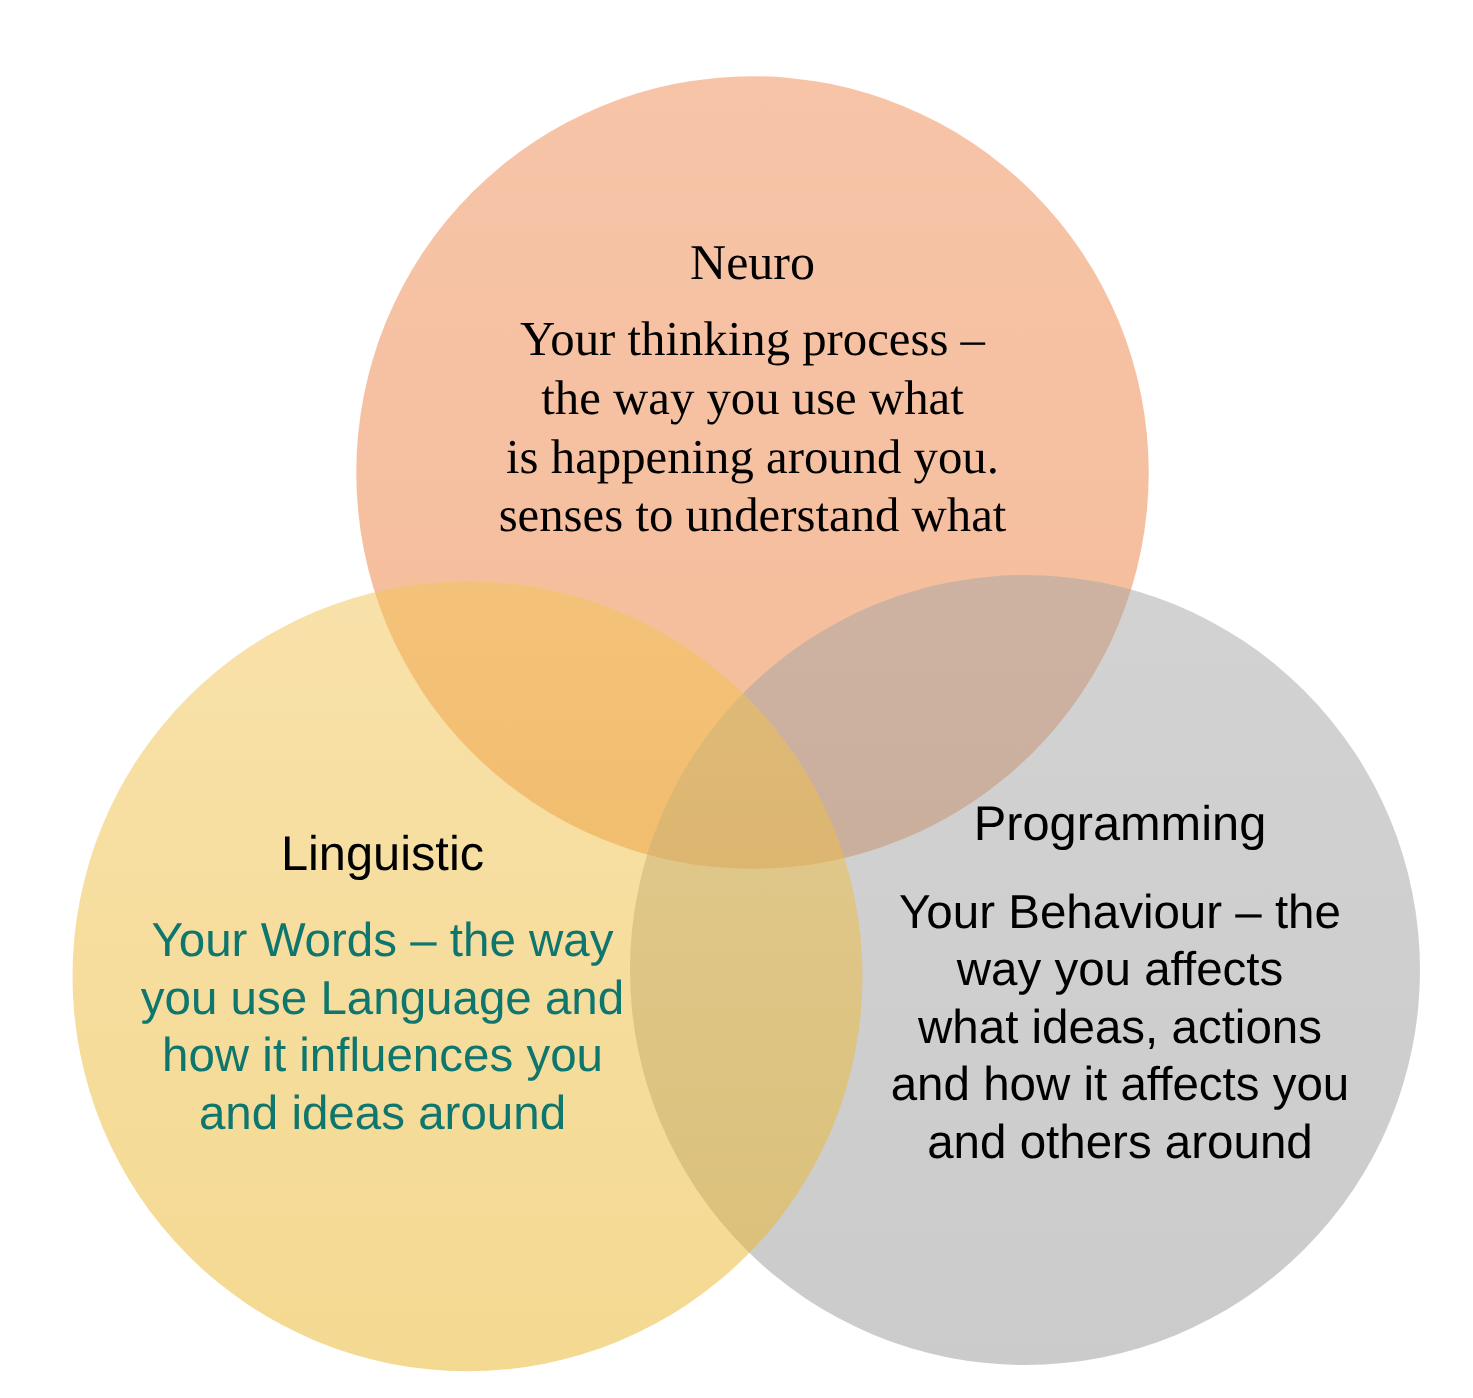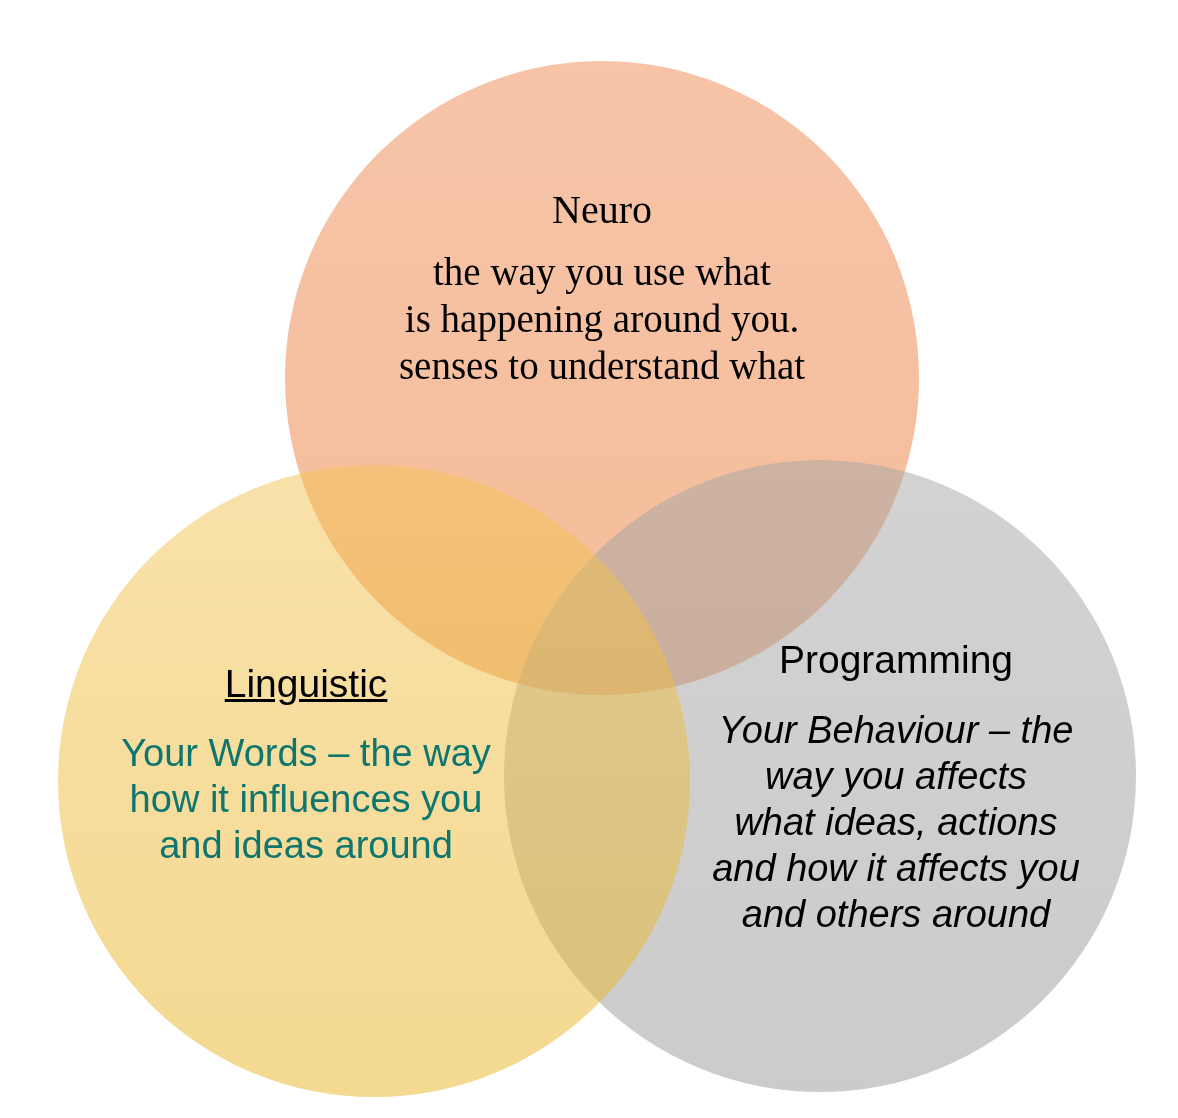--- a/index.html
+++ b/index.html
@@ -65,34 +65,36 @@
       </linearGradient>
     </defs>
 
     <circle cx="602" cy="350" r="317" fill="url(#gradNeuro)" fill-opacity="0.5"></circle>
     <circle cx="820" cy="748" r="316" fill="url(#gradProgramming)" fill-opacity="0.5"></circle>
     <circle cx="374" cy="753" r="316" fill="url(#gradLinguistic)" fill-opacity="0.5"></circle>
   </svg>
 
   <div class="label-block serif heading-neuro" style="color: rgb(0, 0, 0);">Neuro</div>
   <div class="label-block serif body-neuro" style="color: rgb(0, 0, 0);">
+      <div>Your thinking process –</div>
       <div>the way you use what</div>
       <div>is happening around you.</div>
       <div>senses to understand what</div>
     </div>
 
-  <div class="label-block sans heading-linguistic" style="color: rgb(0, 0, 0); text-decoration: underline;">Linguistic</div>
+  <div class="label-block sans heading-linguistic" style="color: rgb(0, 0, 0);">Linguistic</div>
   <div class="label-block sans body-linguistic" style="color: #0f766e;">
       <div>Your Words – the way</div>
+      <div>you use Language and</div>
       <div>how it influences you</div>
       <div>and ideas around</div>
     </div>
 
   <div class="label-block sans heading-programming" style="color: rgb(0, 0, 0);">Programming</div>
-  <div class="label-block sans body-programming" style="color: rgb(0, 0, 0); font-style: italic;">
+  <div class="label-block sans body-programming" style="color: rgb(0, 0, 0);">
       <div>Your Behaviour – the</div>
       <div>way you affects</div>
       <div>what ideas, actions</div>
       <div>and how it affects you</div>
       <div>and others around</div>
     </div>
 
 </div>
 
 </body></html>

